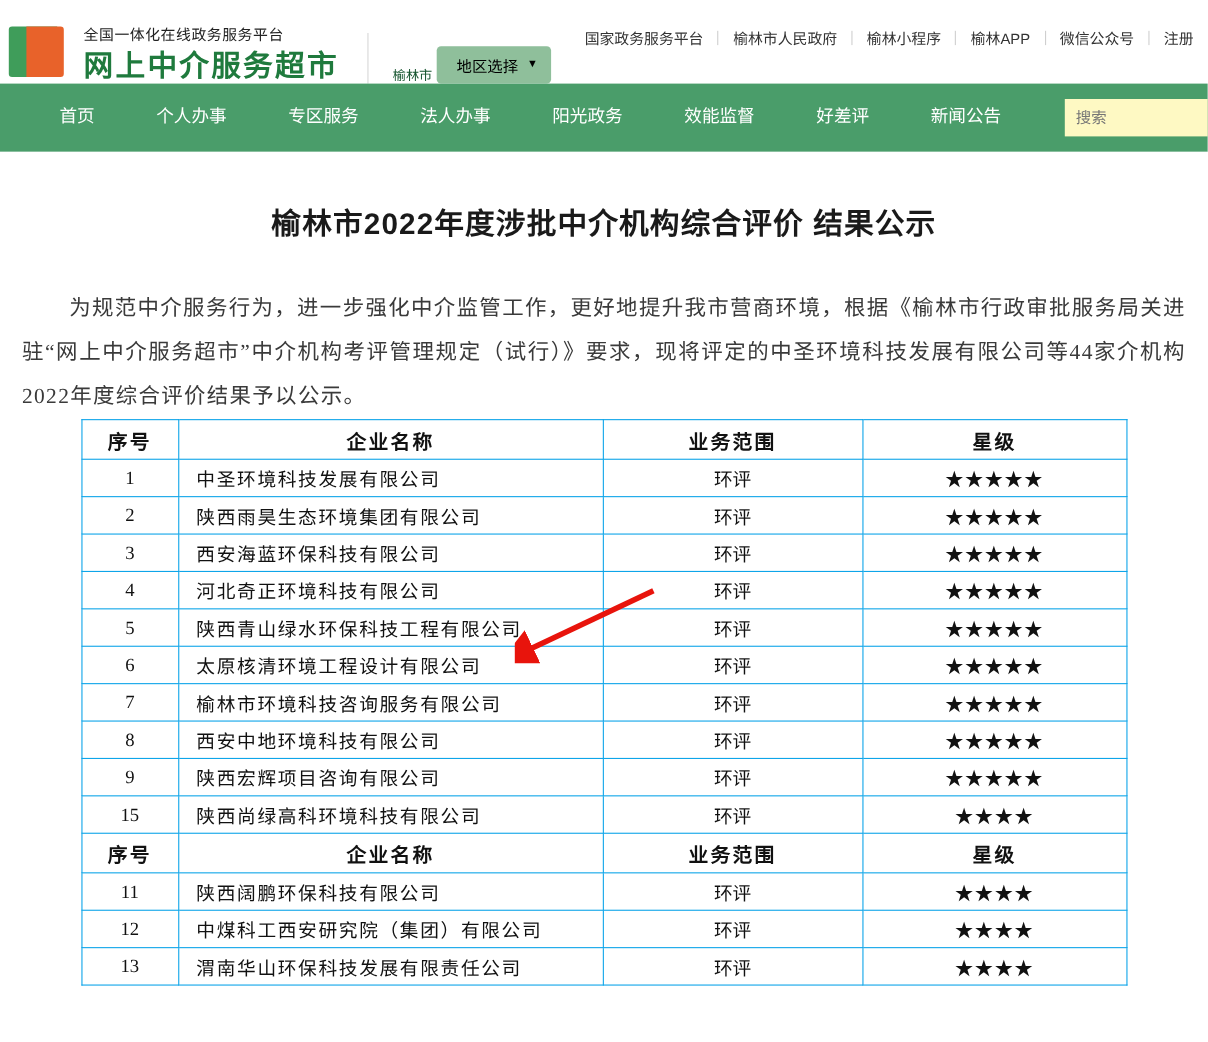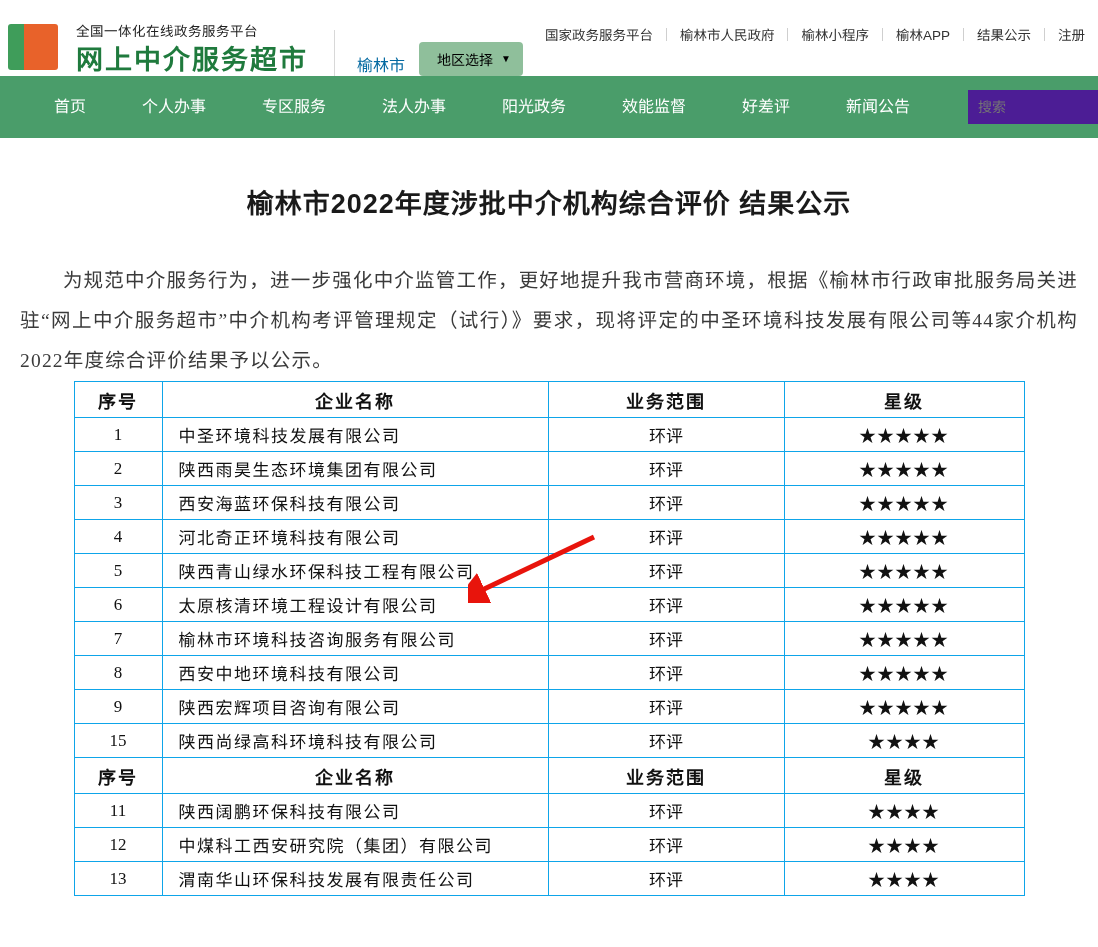--- a/index.html
+++ b/index.html
@@ -52,23 +52,23 @@
     font-weight: bold;
     letter-spacing: 2px;
     line-height: 32px;
   }
   .header-divider {
     width: 1px; height: 46px;
     background: #d8d8d8;
     margin: 0 22px 0 26px;
   }
   .city-name {
-    font-size: 16px;
-    color: #0369a1;
-    margin-right: 14px;
+    font-size: 12px;
+    color: #14532d;
+    margin-right: 4px;
   }
   .region-select {
     background: #8fbf9b;
     color: #000000;
     font-size: 14px;
     border: none;
     border-radius: 4px;
     padding: 7px 12px 7px 18px;
     display: inline-flex;
     align-items: center;
@@ -114,21 +114,21 @@
     padding: 0 28px;
     line-height: 62px;
     white-space: nowrap;
   }
   .search-box {
     position: absolute;
     right: 0;
     top: 14px;
     width: 130px;
     height: 34px;
-    background: #4c1d95;
+    background: #fef9c3;
     border: none;
     outline: none;
     font-size: 14px;
     color: #888;
     padding: 0 10px;
     font-family: "Liberation Sans", sans-serif;
   }
 
   
   .page-wrap {
@@ -223,21 +223,21 @@
 
   <div class="top-links">
     <a href="#">国家政务服务平台</a>
     <span class="sep"></span>
     <a href="#">榆林市人民政府</a>
     <span class="sep"></span>
     <a href="#">榆林小程序</a>
     <span class="sep"></span>
     <a href="#">榆林APP</a>
     <span class="sep"></span>
-    <a href="#">结果公示</a>
+    <a href="#">微信公众号</a>
     <span class="sep"></span>
     <a href="#">注册</a>
   </div>
 </div>
 
 <div class="main-nav">
   <a href="#">首页</a>
   <a href="#">个人办事</a>
   <a href="#">专区服务</a>
   <a href="#">法人办事</a>

